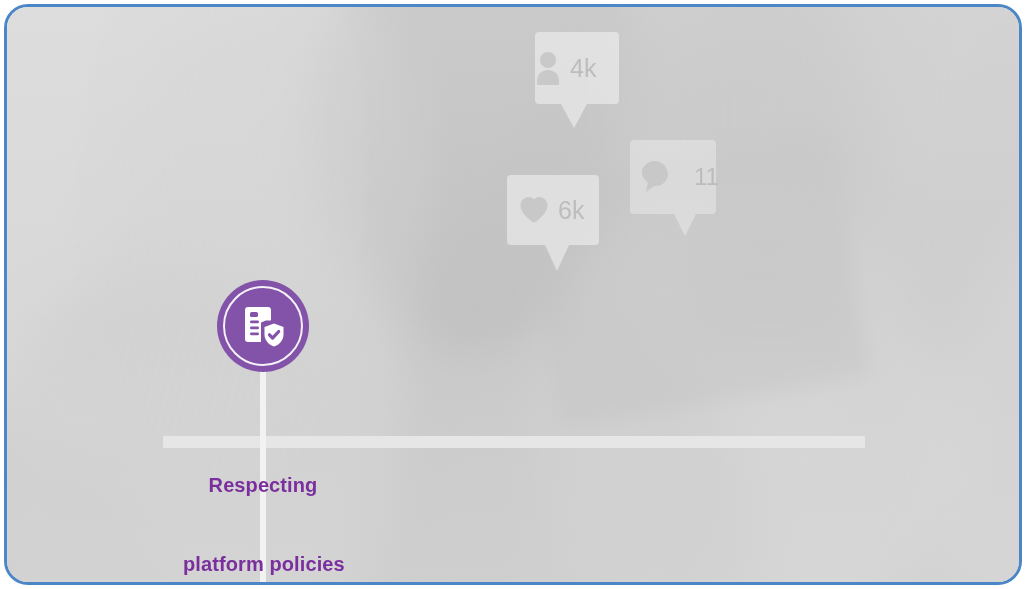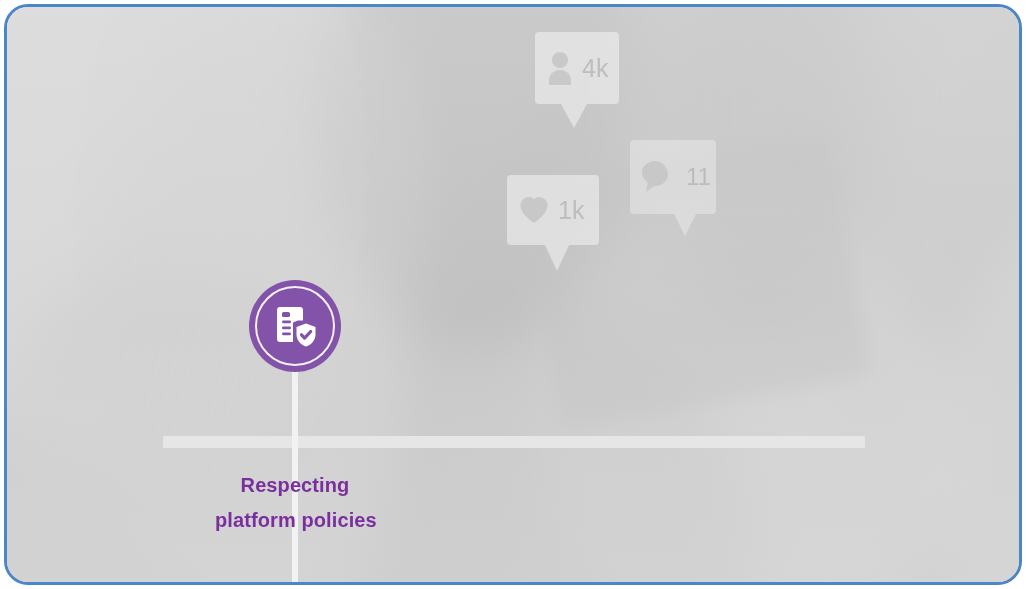--- a/index.html
+++ b/index.html
@@ -70,31 +70,31 @@
     border-style:solid;border-color:rgba(247,247,247,.52) transparent transparent transparent;
   }
   .badge .glyph{fill:rgba(196,196,196,.85);flex:0 0 auto;}
   .badge .count{
     color:rgba(186,186,186,.95);font-weight:400;
     font-family:"Liberation Sans", sans-serif;
   }
 
   
   .badge-followers{left:528px;top:25px;}
-  .badge-followers .bubble{width:84px;height:72px;padding-left:12px;gap:9px;}
+  .badge-followers .bubble{width:84px;height:72px;gap:9px;}
   .badge-followers .bubble:after{left:26px;border-width:24px 13px 0 13px;}
   .badge-followers .count{font-size:25px;}
   
   .badge-likes{left:500px;top:168px;}
   .badge-likes .bubble{width:92px;height:70px;padding-left:12px;gap:9px;}
   .badge-likes .bubble:after{left:38px;border-width:26px 12px 0 12px;}
   .badge-likes .count{font-size:25px;}
   
   .badge-comments{left:623px;top:133px;}
-  .badge-comments .bubble{width:86px;height:74px;padding-left:10px;gap:16px;
+  .badge-comments .bubble{width:86px;height:74px;padding-left:10px;gap:24px;
      background:rgba(243,243,243,.42);}
   .badge-comments .bubble:after{left:44px;border-width:22px 11px 0 11px;
      border-top-color:rgba(243,243,243,.42);}
   .badge-comments .count{font-size:24px;}
 
   
   .base-bar{
     position:absolute;left:156px;top:429px;width:702px;height:12px;
     background:#e6e6e6;border-radius:1px;
   }
@@ -114,23 +114,23 @@
     position:absolute;left:6px;top:6px;right:6px;bottom:6px;
     border:2px solid rgba(255,255,255,.92);border-radius:50%;
   }
   .circle svg{position:relative;z-index:3;}
 
   .caption{
     position:absolute;left:0;width:100%;
     font-weight:bold;font-size:20px;line-height:1.75;
     letter-spacing:.1px;
   }
-  .caption .l2{display:block;white-space:nowrap;}
-
-  .pin-policies{left:208px;top:273px;}
+  .caption .l2{display:block;white-space:nowrap;margin-top:44px;}
+
+  .pin-policies{left:176px;top:273px;}
   .pin-policies .stem{top:84px;height:350px;}
   .pin-privacy{left:443px;top:273px;}
   .pin-privacy .stem{top:84px;height:350px;}
   .pin-responsibly{left:676px;top:273px;}
   .pin-responsibly .stem{top:84px;height:350px;}
 
   .cap-policies{top:188px;color:#7b2f9e;}
   .cap-privacy{top:188px;color:#e08a16;}
   .cap-responsibly{top:188px;color:#e8431f;}
 </style>
@@ -167,21 +167,21 @@
         </svg>
         <span class="count">4k</span>
       </div>
     </div>
 
     <div class="badge badge-likes">
       <div class="bubble">
         <svg class="glyph" width="30" height="28" viewBox="0 0 30 28">
           <path d="M15 27S1.5 18.6 1.5 9.6C1.5 4.7 5.3 1 9.8 1c2.5 0 4.3 1.2 5.2 2.6C16 2.2 17.8 1 20.3 1c4.5 0 8.2 3.7 8.2 8.6C28.5 18.6 15 27 15 27z"></path>
         </svg>
-        <span class="count">1k</span>
+        <span class="count">6k</span>
       </div>
     </div>
 
     <div class="badge badge-comments">
       <div class="bubble">
         <svg class="glyph" width="30" height="34" viewBox="0 0 30 34">
           <path d="M15 1C7.8 1 2 6.2 2 12.6c0 4 2.3 7.5 5.8 9.6L6 32l8.1-6c.3 0 .6.1.9.1 7.2 0 13-5.2 13-11.6S22.2 1 15 1z"></path>
         </svg>
         <span class="count">11</span>
       </div>

